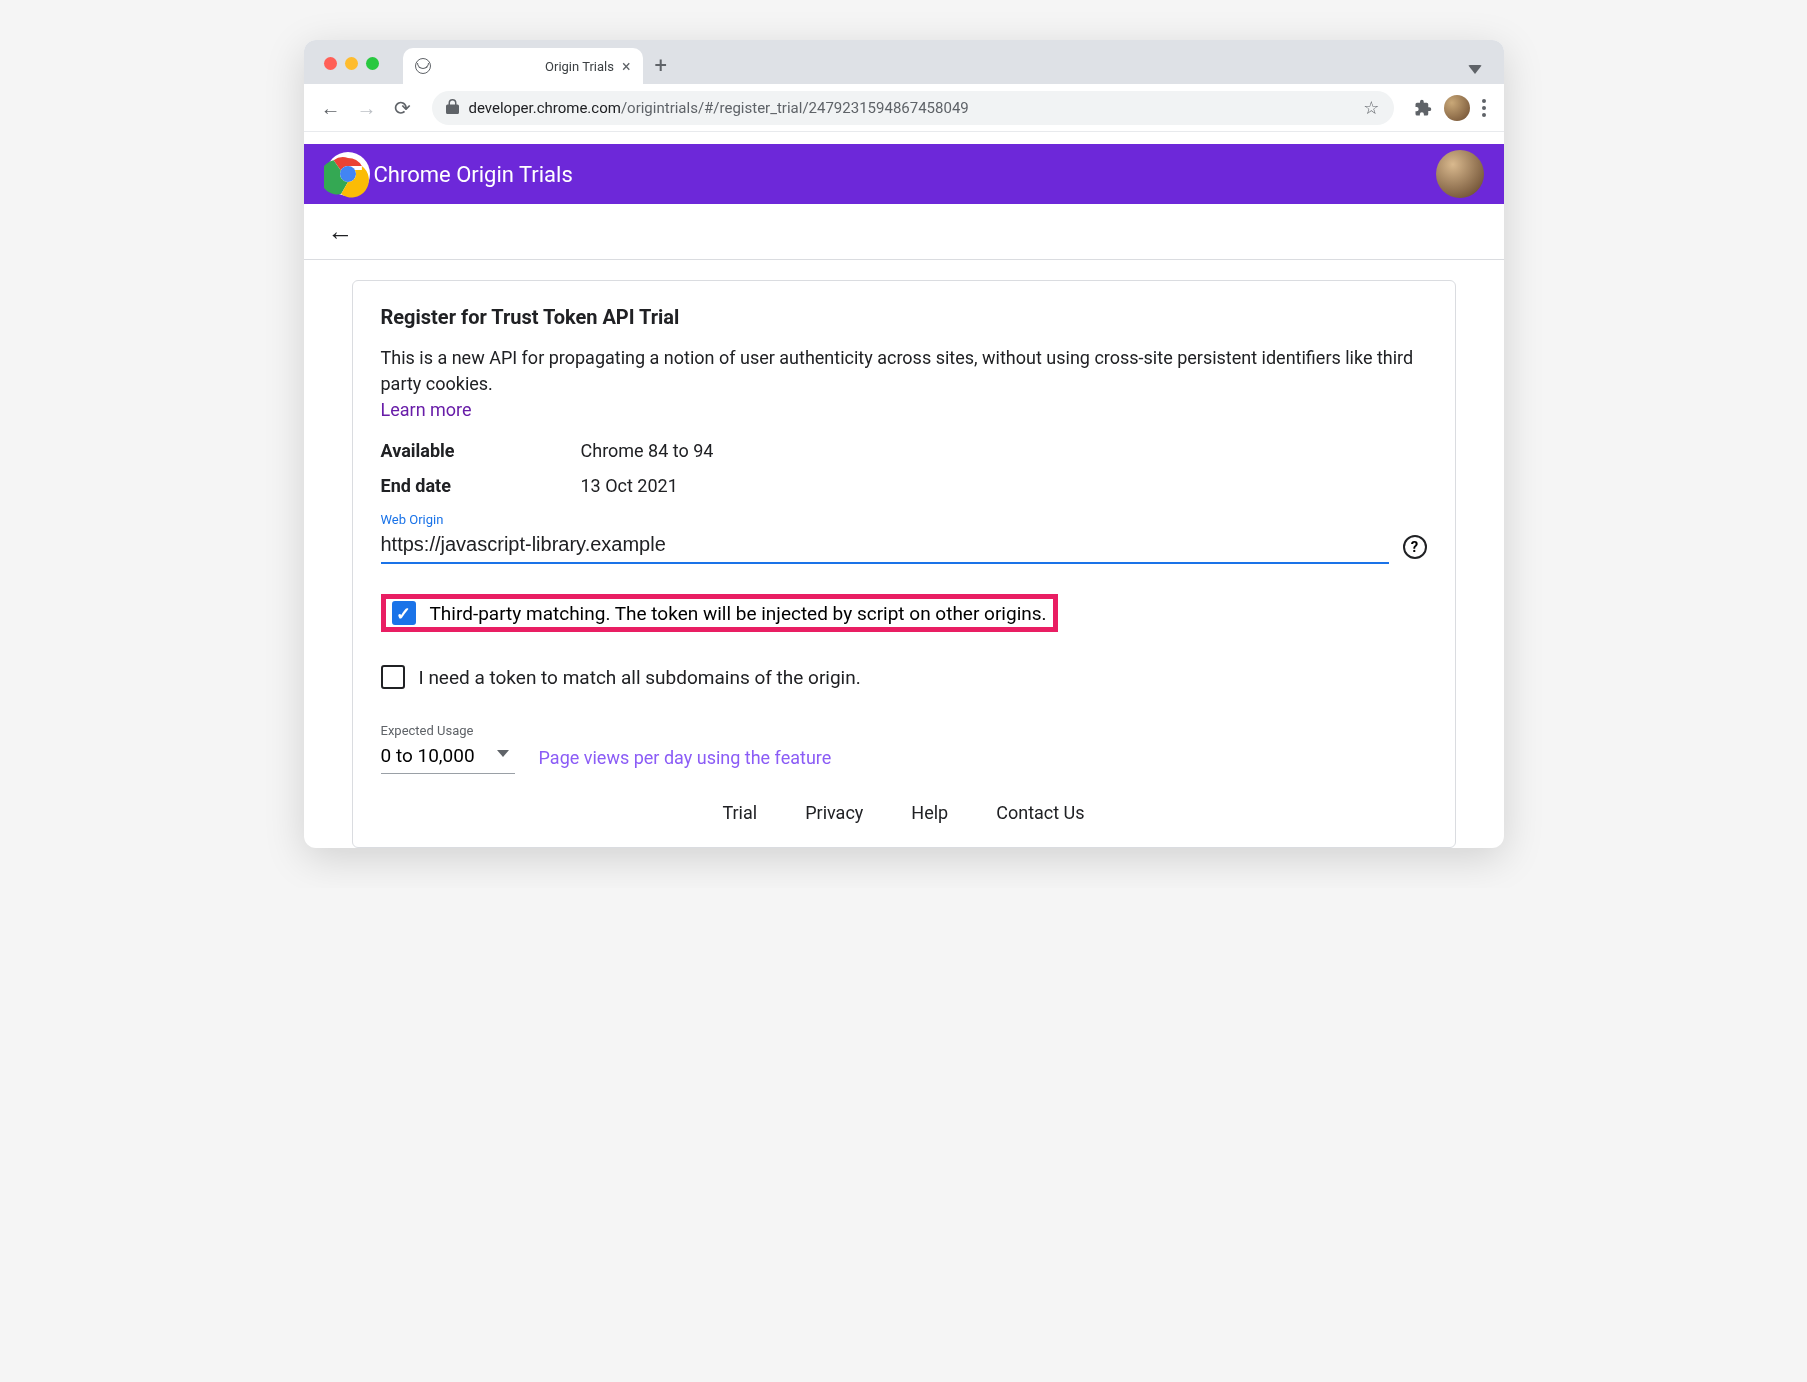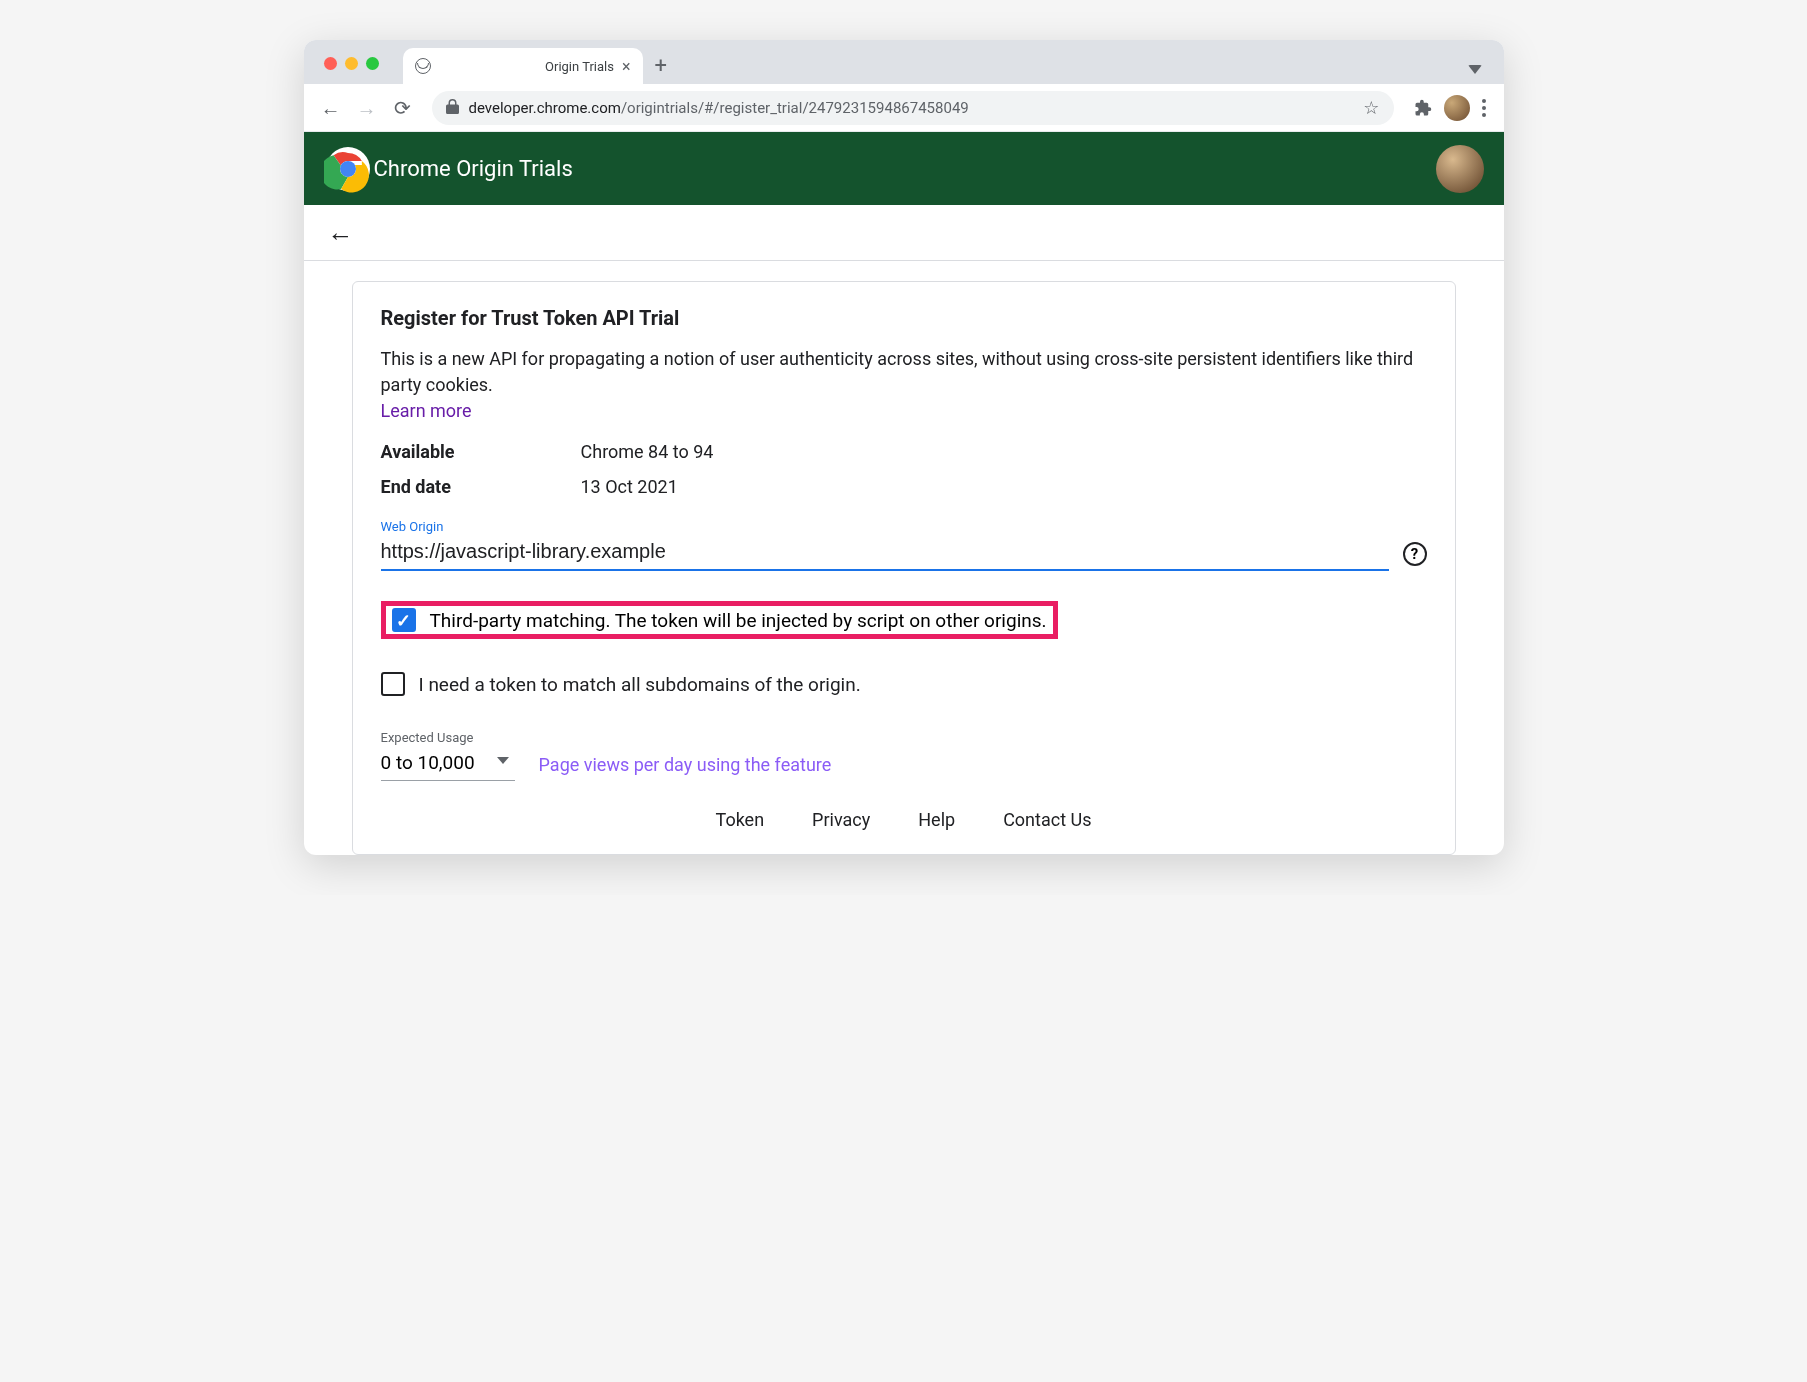--- a/index.html
+++ b/index.html
@@ -127,25 +127,26 @@
 .avatar-small {
   width: 26px; height: 26px; border-radius: 50%;
   background: radial-gradient(circle at 30% 30%, #c9a878, #6b4a2e);
 }
 .menu-dots {
   display: flex; flex-direction: column; gap: 3px;
   padding: 6px; cursor: pointer;
 }
 .menu-dots span { width: 4px; height: 4px; border-radius: 50%; background: #5f6368; }
 .app-header {
-  background: #14532d;
-  height: 73px;
+  background: #6d28d9;
+  height: 60px;
   display: flex;
   align-items: center;
   padding: 0 20px;
+  margin-top: 12px;
 }
 .chrome-logo {
   width: 48px; height: 48px; position: relative;
 }
 .chrome-logo svg { width: 100%; height: 100%; }
 .app-title {
   color: #fff;
   font-size: 22px;
   font-weight: 400;
   margin-left: 2px;
@@ -189,21 +190,21 @@
   margin-top: 2px;
   margin-bottom: 20px;
 }
 .info-row {
   display: flex;
   font-size: 18px;
   margin-bottom: 14px;
 }
 .info-label { font-weight: 700; width: 200px; color: #202124; }
 .info-value { color: #202124; }
-.field-wrap { margin-top: 22px; margin-bottom: 30px; position: relative; }
+.field-wrap { margin-top: 16px; margin-bottom: 30px; position: relative; }
 .field-label {
   font-size: 13px;
   color: #1a73e8;
   margin-bottom: 2px;
 }
 .field-input-row { display: flex; align-items: center; gap: 14px; }
 .text-input {
   flex: 1;
   border: none;
   border-bottom: 2px solid #1a73e8;
@@ -403,21 +404,21 @@
           <div class="usage-label">Expected Usage</div>
           <div class="usage-select-wrap">
             <div class="usage-select">0 to 10,000</div>
             <div class="usage-caret"></div>
           </div>
         </div>
         <div class="usage-desc">Page views per day using the feature</div>
       </div>
 
       <div class="footer-links">
-        <span>Token</span>
+        <span>Trial</span>
         <span>Privacy</span>
         <span>Help</span>
         <span>Contact Us</span>
       </div>
     </div>
   </div>
 
 </div>
 
 </body></html>

